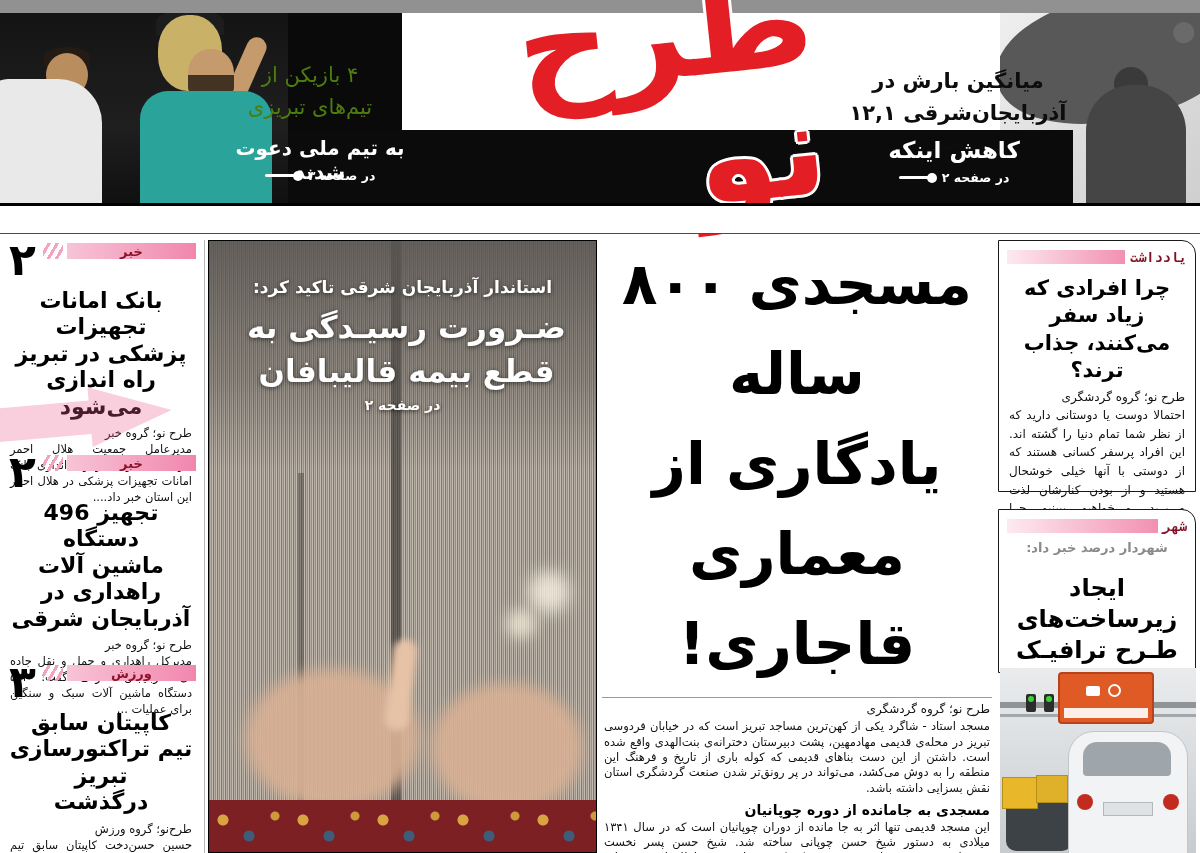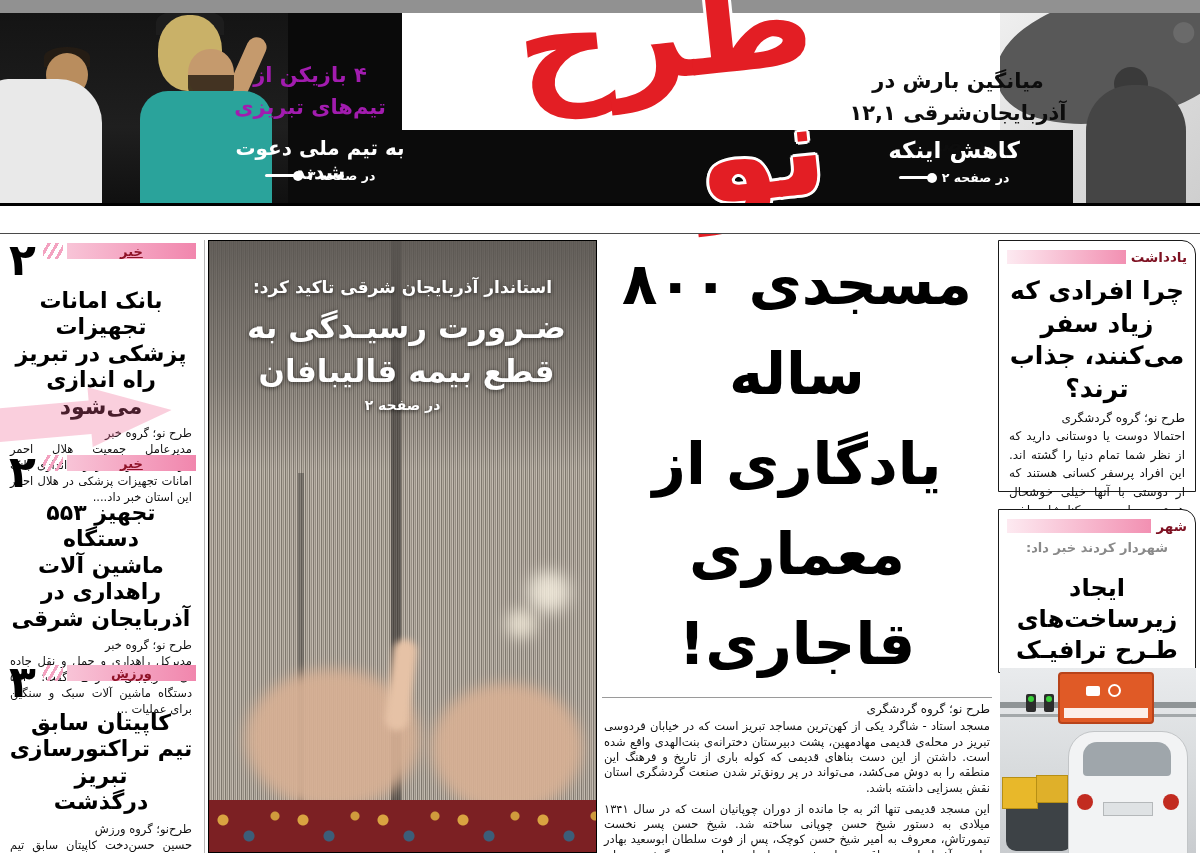--- a/index.html
+++ b/index.html
@@ -27,21 +27,21 @@
   .face-top-hair{position:absolute;left:156px;top:-4px;width:68px;height:26px;background:#1d1d1d;border-radius:50% 50% 0 0;}
   .player-white{position:absolute;left:-14px;top:66px;width:116px;height:126px;background:#e9e9e9;border-radius:22px 44px 0 0;}
   .pw-head{position:absolute;left:46px;top:40px;width:42px;height:44px;background:#b98d5e;border-radius:50%;}
   .pw-hair{position:absolute;left:44px;top:34px;width:46px;height:20px;background:#241c14;border-radius:50% 50% 0 0;}
   .pw-number{position:absolute;left:20px;top:122px;color:#2f2f2f;font-size:30px;font-weight:bold;}
   .gk-teal{position:absolute;left:140px;top:78px;width:132px;height:114px;background:#2aa39b;border-radius:28px 28px 0 0;}
   .gk-head{position:absolute;left:188px;top:36px;width:46px;height:50px;background:#c59a6d;border-radius:48%;}
   .gk-beard{position:absolute;left:188px;top:62px;width:46px;height:24px;background:#22190f;border-radius:0 0 46% 46%;opacity:.8;}
   .gk-arm{position:absolute;left:236px;top:22px;width:20px;height:72px;background:#c59a6d;border-radius:10px;transform:rotate(24deg);}
   
-  .teaser-left-lines{left:224px;top:60px;width:172px;color:#a21caf;font-weight:bold;font-size:21px;
+  .teaser-left-lines{left:224px;top:60px;width:172px;color:#4d7c0f;font-weight:normal;font-size:21px;
         text-align:center;line-height:1.5;white-space:pre-line;z-index:4;}
   .teaser-left-band{left:212px;top:136px;width:216px;color:#fff;font-weight:bold;font-size:20px;text-align:center;z-index:4;}
   .teaser-left-ref{left:238px;top:168px;width:164px;z-index:4;}
   .teaser-right-lines{left:826px;top:66px;width:264px;color:#0d0d0d;font-weight:bold;font-size:21px;
         text-align:center;line-height:1.5;white-space:pre-line;z-index:4;}
   .teaser-right-band{left:842px;top:137px;width:224px;color:#fff;font-weight:bold;font-size:23px;text-align:center;z-index:4;}
   .teaser-right-ref{left:868px;top:170px;width:172px;z-index:4;}
   .pref{display:flex;align-items:center;justify-content:center;gap:7px;direction:ltr;
         color:#fff;font-size:12.5px;font-weight:bold;}
   .dashdot{width:36px;height:3px;background:#fff;position:relative;border-radius:2px;}
@@ -61,21 +61,21 @@
         color:#0d0d0d;text-decoration:none;}
   
   .vline{left:204px;top:240px;height:613px;width:1px;background:#b8b8b8;}
   
   .col-left{left:0;top:240px;width:202px;height:613px;}
   .news-item{position:absolute;left:0;right:0;padding:0 6px;}
   .ni1{top:0;} .ni2{top:212px;} .ni3{top:422px;}
   .badge-row{display:flex;align-items:flex-start;height:38px;}
   .badge-bar{flex:1;height:16px;margin-top:3px;background:linear-gradient(to left,#f186ad,#f8c4d7);
         display:flex;align-items:center;justify-content:center;}
-  .badge-bar span{color:#8f1328;font-size:13px;font-weight:bold;line-height:15px;text-decoration:underline;}
+  .badge-bar span{color:#8f1328;font-size:13px;font-weight:bold;line-height:15px;}
   .badge-stripes{width:20px;height:16px;margin:3px 4px 0;
         background:repeating-linear-gradient(120deg,transparent 0 4px,#f3a2c0 4px 7px);}
   .badge-num{font-size:44px;font-weight:bold;color:#000;line-height:40px;padding:0 3px;}
   .news-headline{font-weight:bold;font-size:22px;color:#000;text-align:center;line-height:1.2;
         margin:10px 0 6px;white-space:pre-line;}
   .news-byline{font-size:11.5px;margin:0 4px 2px;text-align:right;color:#111;}
   .news-body{font-size:11.5px;text-align:justify;line-height:1.38;margin:0 4px;color:#111;}
   .watermark{position:absolute;left:-10px;top:148px;width:182px;height:60px;background:#ef5f8f;opacity:.3;
         clip-path:polygon(0 22%,55% 22%,55% 0,100% 50%,55% 100%,55% 78%,0 78%);transform:rotate(-5deg);}
   
@@ -115,24 +115,24 @@
   .main-rule{height:1px;background:#9a9a9a;margin:8px 0 4px;}
   .main-byline{font-size:12px;margin:0 2px 3px;text-align:right;color:#111;}
   .main-p{font-size:11.5px;line-height:1.33;text-align:justify;margin:0 2px 6px;color:#111;}
   .main-subhead{font-size:14px;font-weight:bold;margin:4px 2px 2px;text-align:right;color:#000;}
   
   .col-right{left:998px;top:240px;width:200px;height:613px;}
   .rc-box{position:absolute;left:0;width:198px;border:1.5px solid #1a1a1a;border-radius:0 14px 0 0;
         box-sizing:border-box;padding:8px 8px 6px;background:#fff;}
   .note-box{top:0;height:252px;}
   .city-box{top:269px;height:164px;}
-  .rc-badge{display:flex;align-items:center;gap:5px;height:16px;}
+  .rc-badge{display:flex;align-items:center;gap:5px;height:16px;font-family:Liberation Mono, monospace;}
   .rc-badge .lbl{color:#7e1122;font-size:13.5px;font-weight:bold;white-space:nowrap;}
   .rc-badge .bar{flex:1;height:14px;background:linear-gradient(to left,#f290b2,#fdeaf1);}
-  .rc-headline{font-size:25px;font-weight:bold;color:#000;text-align:center;line-height:1.3;
+  .rc-headline{font-size:21px;font-weight:bold;color:#000;text-align:center;line-height:1.3;
         margin:10px 0 6px;white-space:pre-line;}
   .rc-byline{font-size:12px;text-align:right;margin:0 2px 2px;color:#111;}
   .rc-body{font-size:12px;line-height:1.55;text-align:justify;margin:0 2px;color:#111;}
   .rc-ref{font-size:12px;font-weight:bold;text-align:right;margin:6px 2px 0;}
   .rc-kicker{font-size:13px;color:#8a8a8a;font-weight:bold;text-align:center;margin:6px 0 2px;}
   .city-headline{font-size:24px;margin-top:18px;}
   .city-ref{text-align:center;margin-top:8px;}
   
   .traffic{position:absolute;left:2px;top:428px;width:196px;height:185px;overflow:hidden;
         background:linear-gradient(#e9ebed 0%,#d8dbdd 55%,#c9cccf 100%);}
@@ -238,21 +238,21 @@
     </div>
 
     <div class="news-item ni2">
       <div class="badge-row">
         <div class="badge-bar">
             <span>خبر</span>
           </div>
         <div class="badge-stripes"></div>
         <div class="badge-num">۲</div>
       </div>
-      <div class="news-headline">تجهیز ۵۵۳ دستگاه
+      <div class="news-headline">تجهیز 496 دستگاه
 ماشین آلات راهداری در
 آذربایجان شرقی</div>
       <div class="news-byline">طرح نو؛ گروه خبر</div>
       <div class="news-body">مدیرکل راهداری و حمل و نقل جاده ای آذربایجان شرقی گفت: ۵۵۳ دستگاه ماشین آلات سبک و سنگین برای عملیات ...</div>
     </div>
 
     <div class="news-item ni3">
       <div class="badge-row">
         <div class="badge-bar">
             <span>ورزش</span>
@@ -285,20 +285,21 @@
     <div class="photo-ref">در صفحه ۲</div>
   </div>
 
   <div class="abs col-main">
     <div class="main-headline">مسجدی ۸۰۰ ساله
 یادگاری از
 معماری قاجاری!</div>
     <div class="main-rule"></div>
     <div class="main-byline">طرح نو؛ گروه گردشگری</div>
     <div class="main-p">مسجد استاد - شاگرد یکی از کهن‌ترین مساجد تبریز است که در خیابان فردوسی تبریز در محله‌ی قدیمی مهادمهین، پشت دبیرستان دخترانه‌ی بنت‌الهدی واقع شده است. داشتن از این دست بناهای قدیمی که کوله باری از تاریخ و فرهنگ این منطقه را به دوش می‌کشد، می‌تواند در پر رونق‌تر شدن صنعت گردشگری استان نقش بسزایی داشته باشد.</div>
+    <div class="main-subhead">مسجدی به جامانده از دوره چوپانیان</div>
     <div class="main-p">این مسجد قدیمی تنها اثر به جا مانده از دوران چوپانیان است که در سال ۱۳۴۱ میلادی به دستور شیخ حسن چوپانی ساخته شد. شیخ حسن پسر نخست تیمورتاش، معروف به امیر شیخ حسن کوچک، پس از فوت سلطان ابوسعید بهادر خان به آذربایجان و عراق مستولی شده و زمام امور را در دست گرفت و برای مصلحت وقت، ساتی بیگ خاتون خواهر سلطان ابوسعید را به تخت سلطنت ایلخانی نشاند. پس از دو سال به بهانه‌ی اینکه حکومت و سلطنت ایلخانی از دست زنی، ساخته نیست دستگاه او را برچید و او را از سلطنت خلع نمود و سلیمان را که یکی از نوادگان چنگیزخان بود به تخت سلطنت ایلخانی نشاند و ساتی بیگ را به زوجیت وی داد. سلیمان شاه به مدت پنج سال تمام در تبریز سلطنت کرد ولی اغلب امورات سلطنتی و رتق و فتق حکومت در دست امیر شیخ حسن بود شیخ حسن و خواهرش ملک اشرف هر دو نایب السلطنه بودند ولی هم سلطان و هم وزرا را خودشان انتخاب می‌کردند.</div>
 
   </div>
 
   <div class="abs col-right">
 
     <div class="rc-box note-box">
       <div class="rc-badge">
         <span class="lbl">یادداشت</span>
         <span class="bar"></span>
@@ -308,21 +309,21 @@
       <div class="rc-byline">طرح نو؛ گروه گردشگری</div>
       <div class="rc-body">احتمالا دوست یا دوستانی دارید که از نظر شما تمام دنیا را گشته اند. این افراد پرسفر کسانی هستند که از دوستی با آنها خیلی خوشحال هستید و از بودن کنارشان لذت می‌برید. می‌خواهیم ببینیم چرا افرادی که سفر می‌کنند برایمان جذاب تر و دوست داشتنی ترند...</div>
       <div class="rc-ref">در صفحه ۲</div>
     </div>
 
     <div class="rc-box city-box">
       <div class="rc-badge">
         <span class="lbl">شهر</span>
         <span class="bar"></span>
       </div>
-      <div class="rc-kicker">شهردار کردند خبر داد:</div>
+      <div class="rc-kicker">شهردار درصد خبر داد:</div>
       <div class="rc-headline city-headline">ایجاد زیرساخت‌های
 طـرح ترافیـک توسـط
 شـهرداری تبریز</div>
       <div class="rc-ref city-ref">در صفحه ۸</div>
     </div>
 
     <div class="traffic">
       <div class="gantry"></div>
       <div class="gantry2"></div>
       <div class="t-sign">

